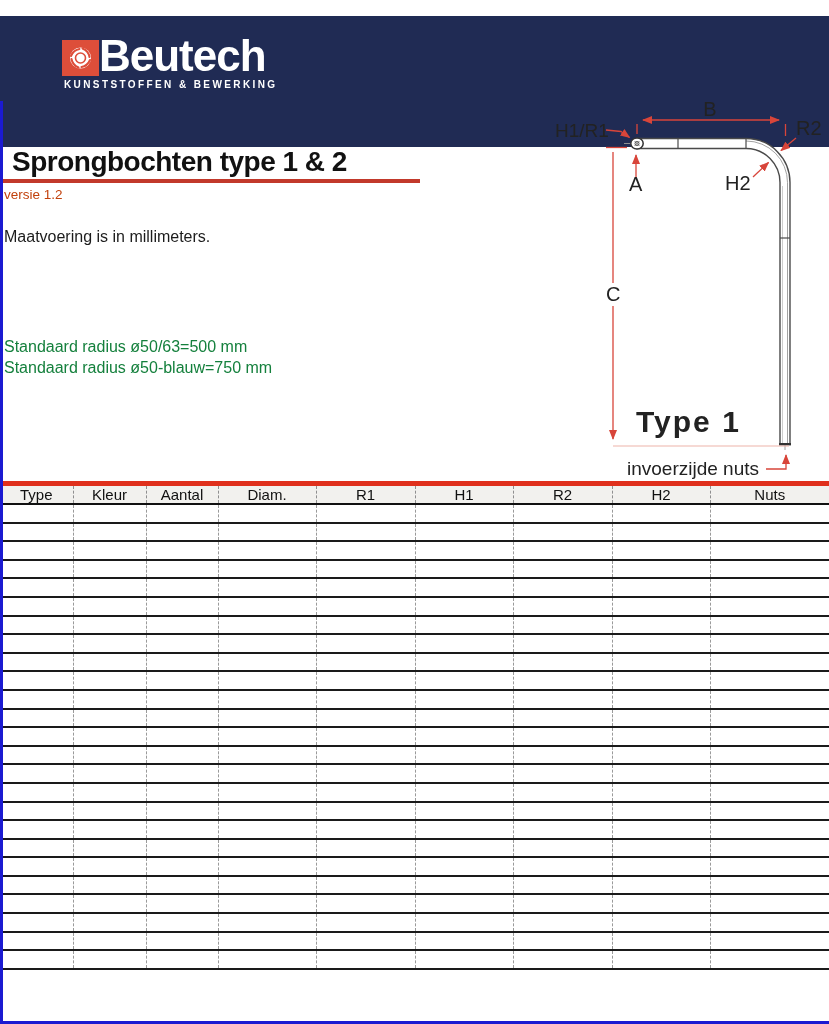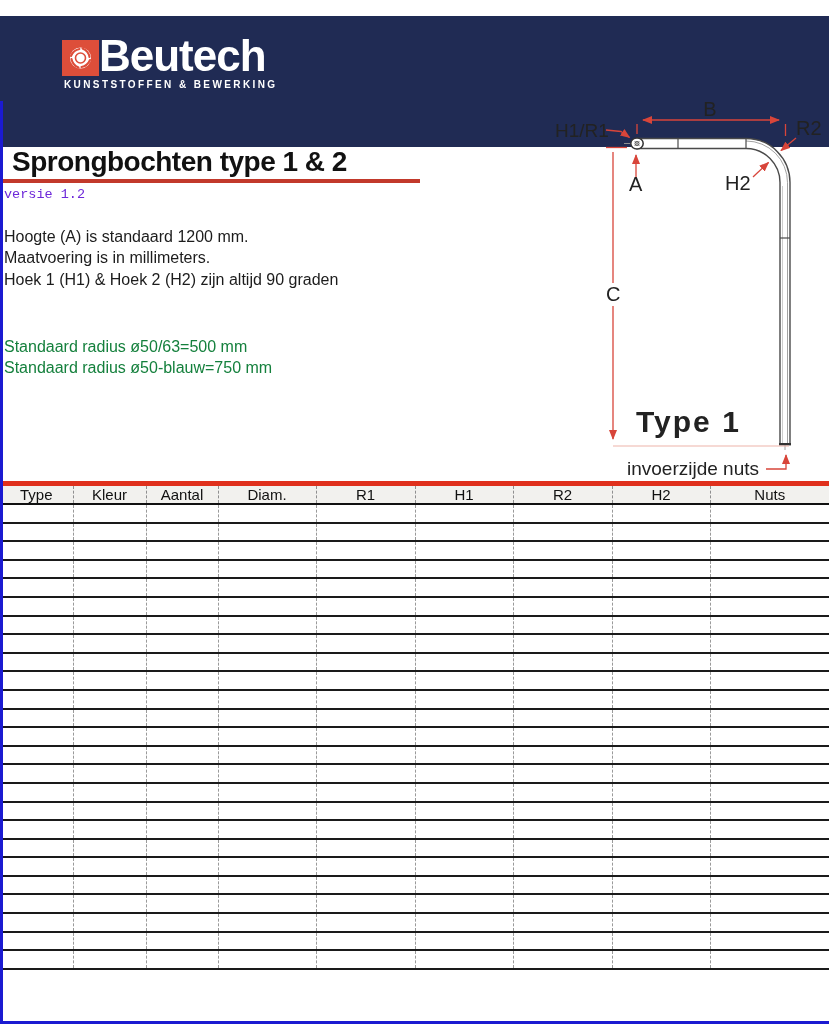--- a/index.html
+++ b/index.html
@@ -21,21 +21,21 @@
   }
   
   .page-border-left  { position:absolute; left:0; top:101px; width:3px; height:923px; background:#1b1ad1; }
   .page-border-bottom{ position:absolute; left:0; top:1021px; width:829px; height:3px; background:#1b1ad1; }
   
   .doc-title {
     position:absolute; left:4px; top:146px; font-size:28px; font-weight:bold;
     letter-spacing:-0.5px; color:#111;padding-left:8px;
   }
   .title-rule { position:absolute; left:0; top:179px; width:420px; height:4px; background:#c2392b; }
-  .doc-version { position:absolute; left:4px; top:187px; font-size:13.5px; color:#6d28d9;font-family:Liberation Mono, monospace; }
+  .doc-version { position:absolute; left:4px; top:187px; font-size:13.5px; color:#c2410c; }
   .notes { position:absolute; left:4px; top:226px; font-size:16px; line-height:21.3px; color:#1c1c1c; }
   .radius-notes { position:absolute; left:4px; top:336px; font-size:16px; line-height:21.3px; color:#15803d; }
   
   .diagram { position:absolute; left:0; top:0; width:829px; height:482px; }
   .diagram text { font-family:"Liberation Sans", sans-serif; fill:#222; }
   .dim-label  { font-size:20px; }
   .dim-label-sm { font-size:19px; }
   .type-label { font-size:30px; font-weight:bold; fill:#a9a9a9; letter-spacing:2px; }
   
   .red-separator { position:absolute; left:0; top:481px; width:829px; height:5px; background:#e0301c; }
@@ -75,23 +75,21 @@
     </svg>
     <div class="brand-name">Beutech</div>
     <div class="brand-tagline">KUNSTSTOFFEN &amp; BEWERKING</div>
   </header>
 
   <div class="doc-title">Sprongbochten type 1 &amp; 2</div>
   <div class="title-rule"></div>
   <div class="doc-version">versie 1.2</div>
 
   <div class="notes">
-    <div>Hoogte (A) is standaard 1200 mm.</div>
     <div>Maatvoering is in millimeters.</div>
-    <div>Hoek 1 (H1) &amp; Hoek 2 (H2) zijn altijd 90 graden</div>
   </div>
   <div class="radius-notes">
     <div>Standaard radius ø50/63=500 mm</div>
     <div>Standaard radius ø50-blauw=750 mm</div>
   </div>
 
   <svg class="diagram" viewBox="0 0 829 482">
     <defs>
       <marker id="arr" viewBox="0 0 10 8" refX="9" refY="4" markerWidth="10" markerHeight="8" orient="auto" markerUnits="userSpaceOnUse">
         <path d="M0,0 L10,4 L0,8 Z" fill="#d8453a"></path>

